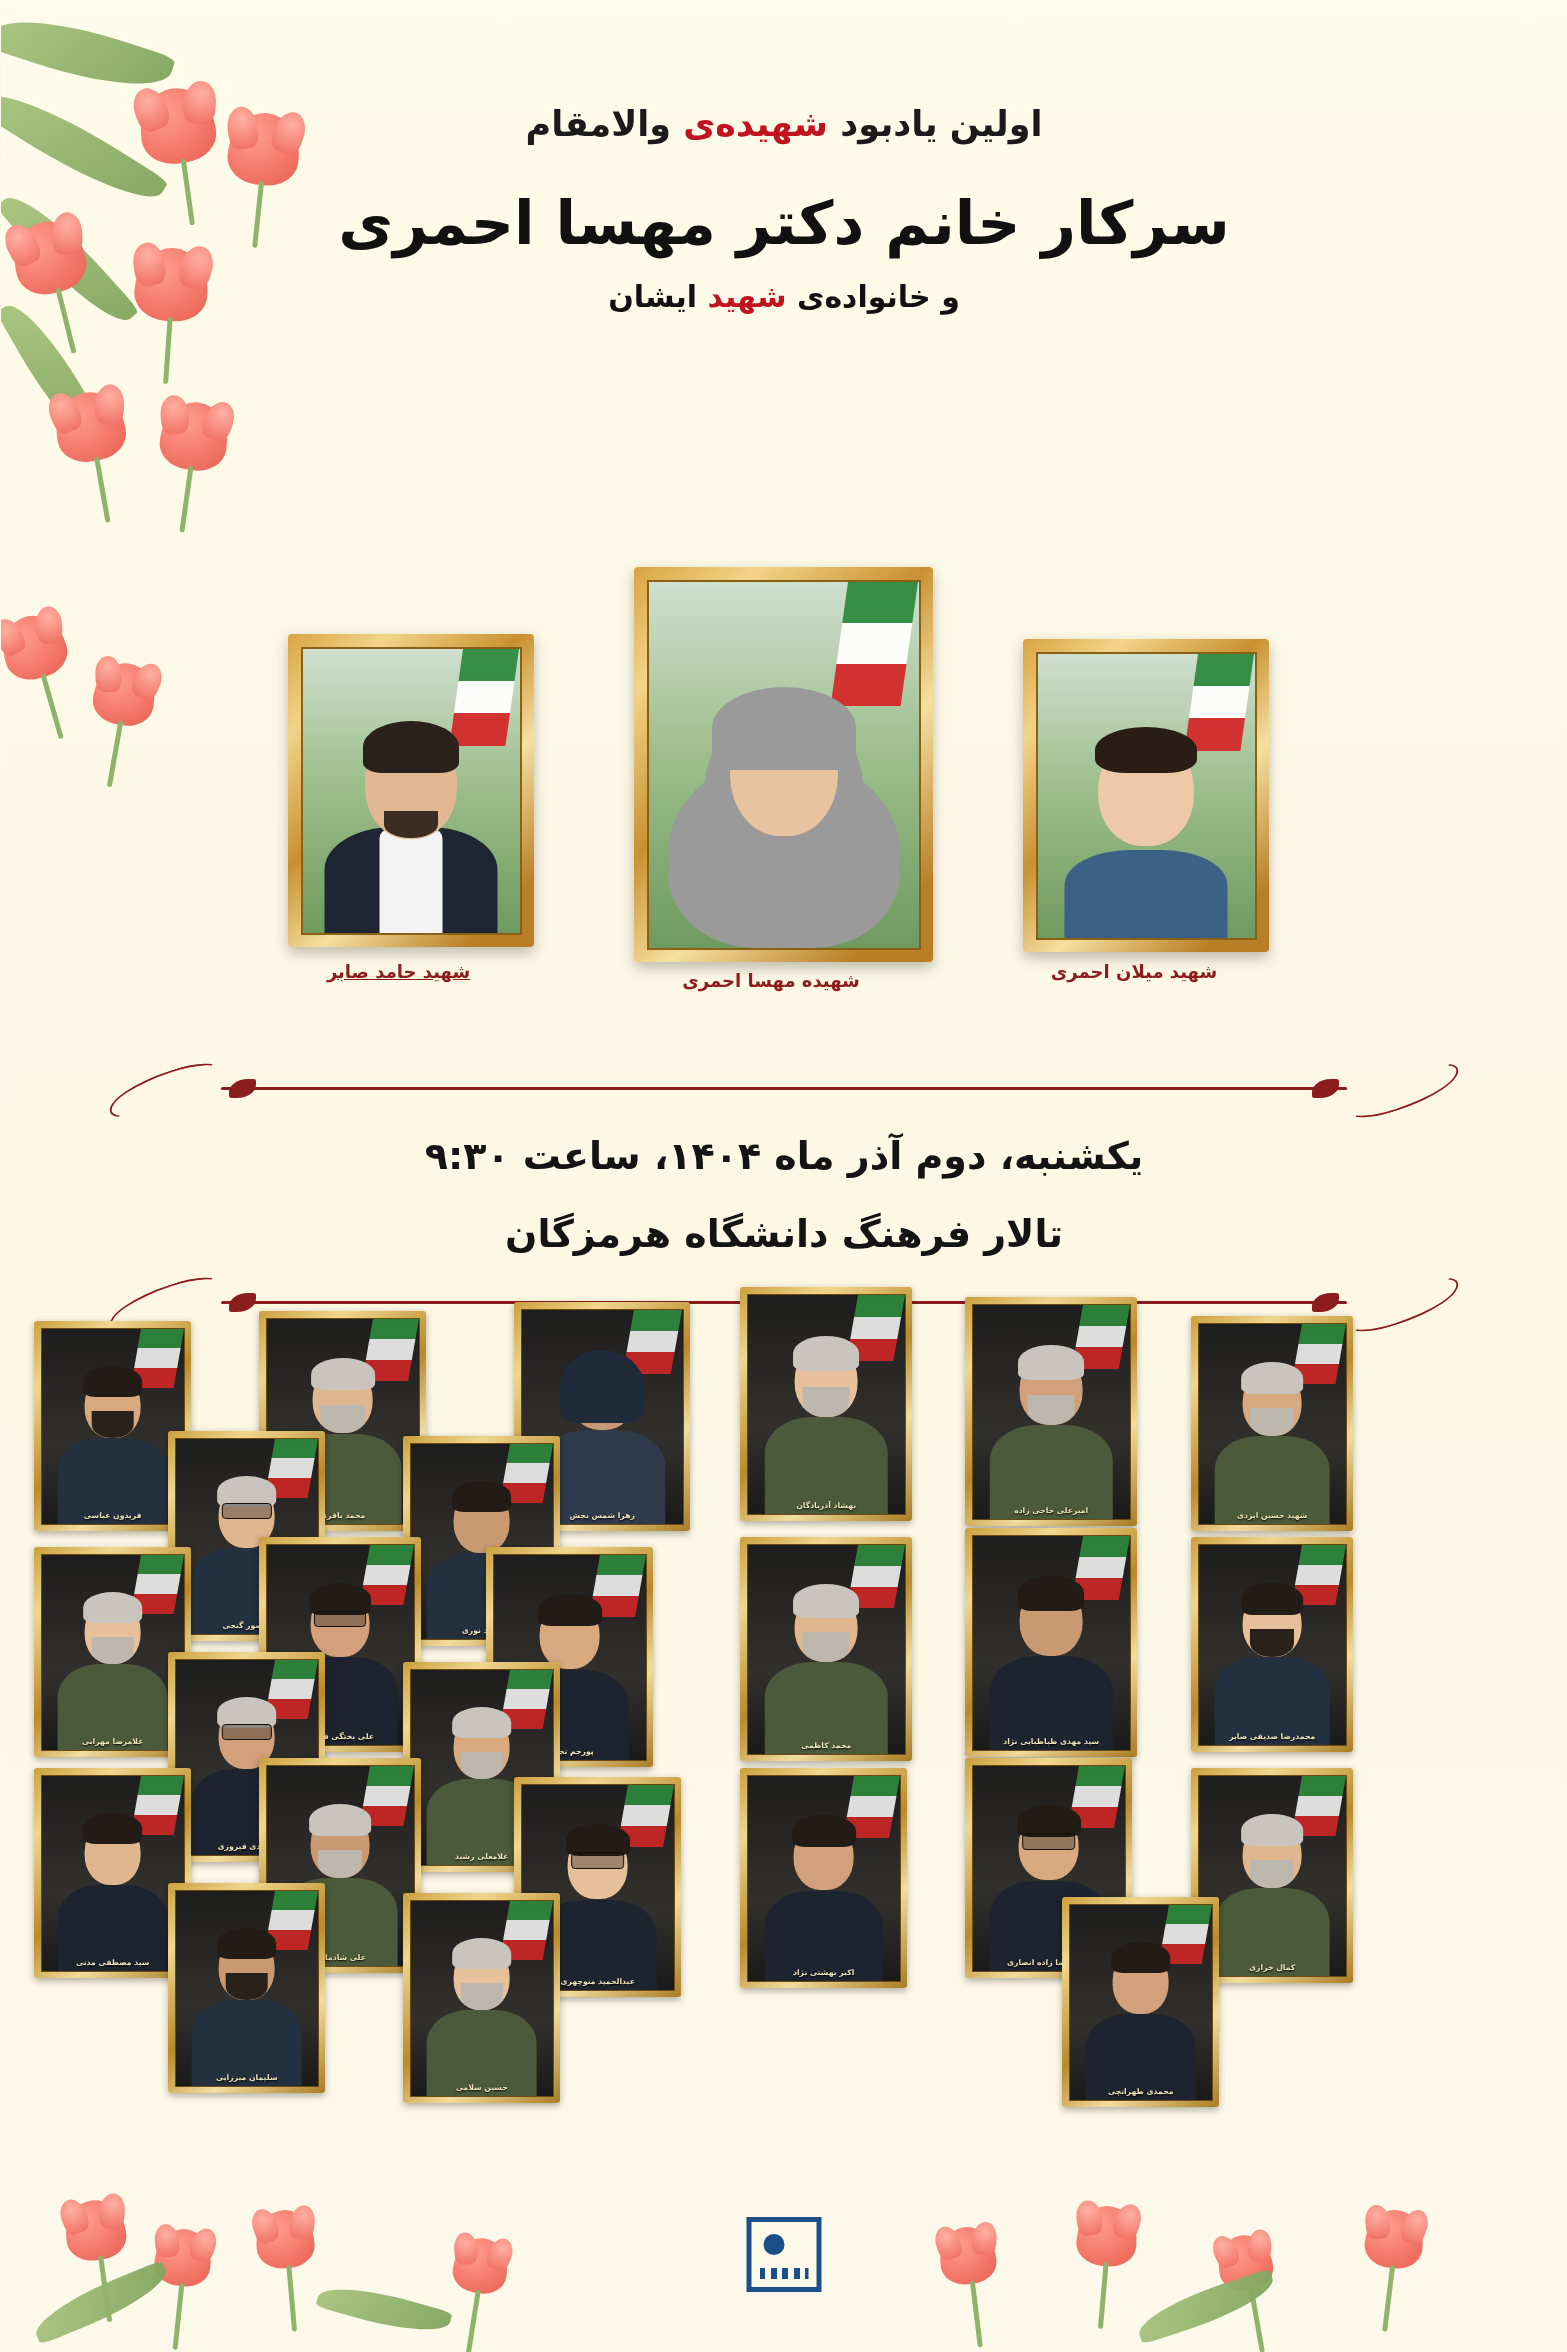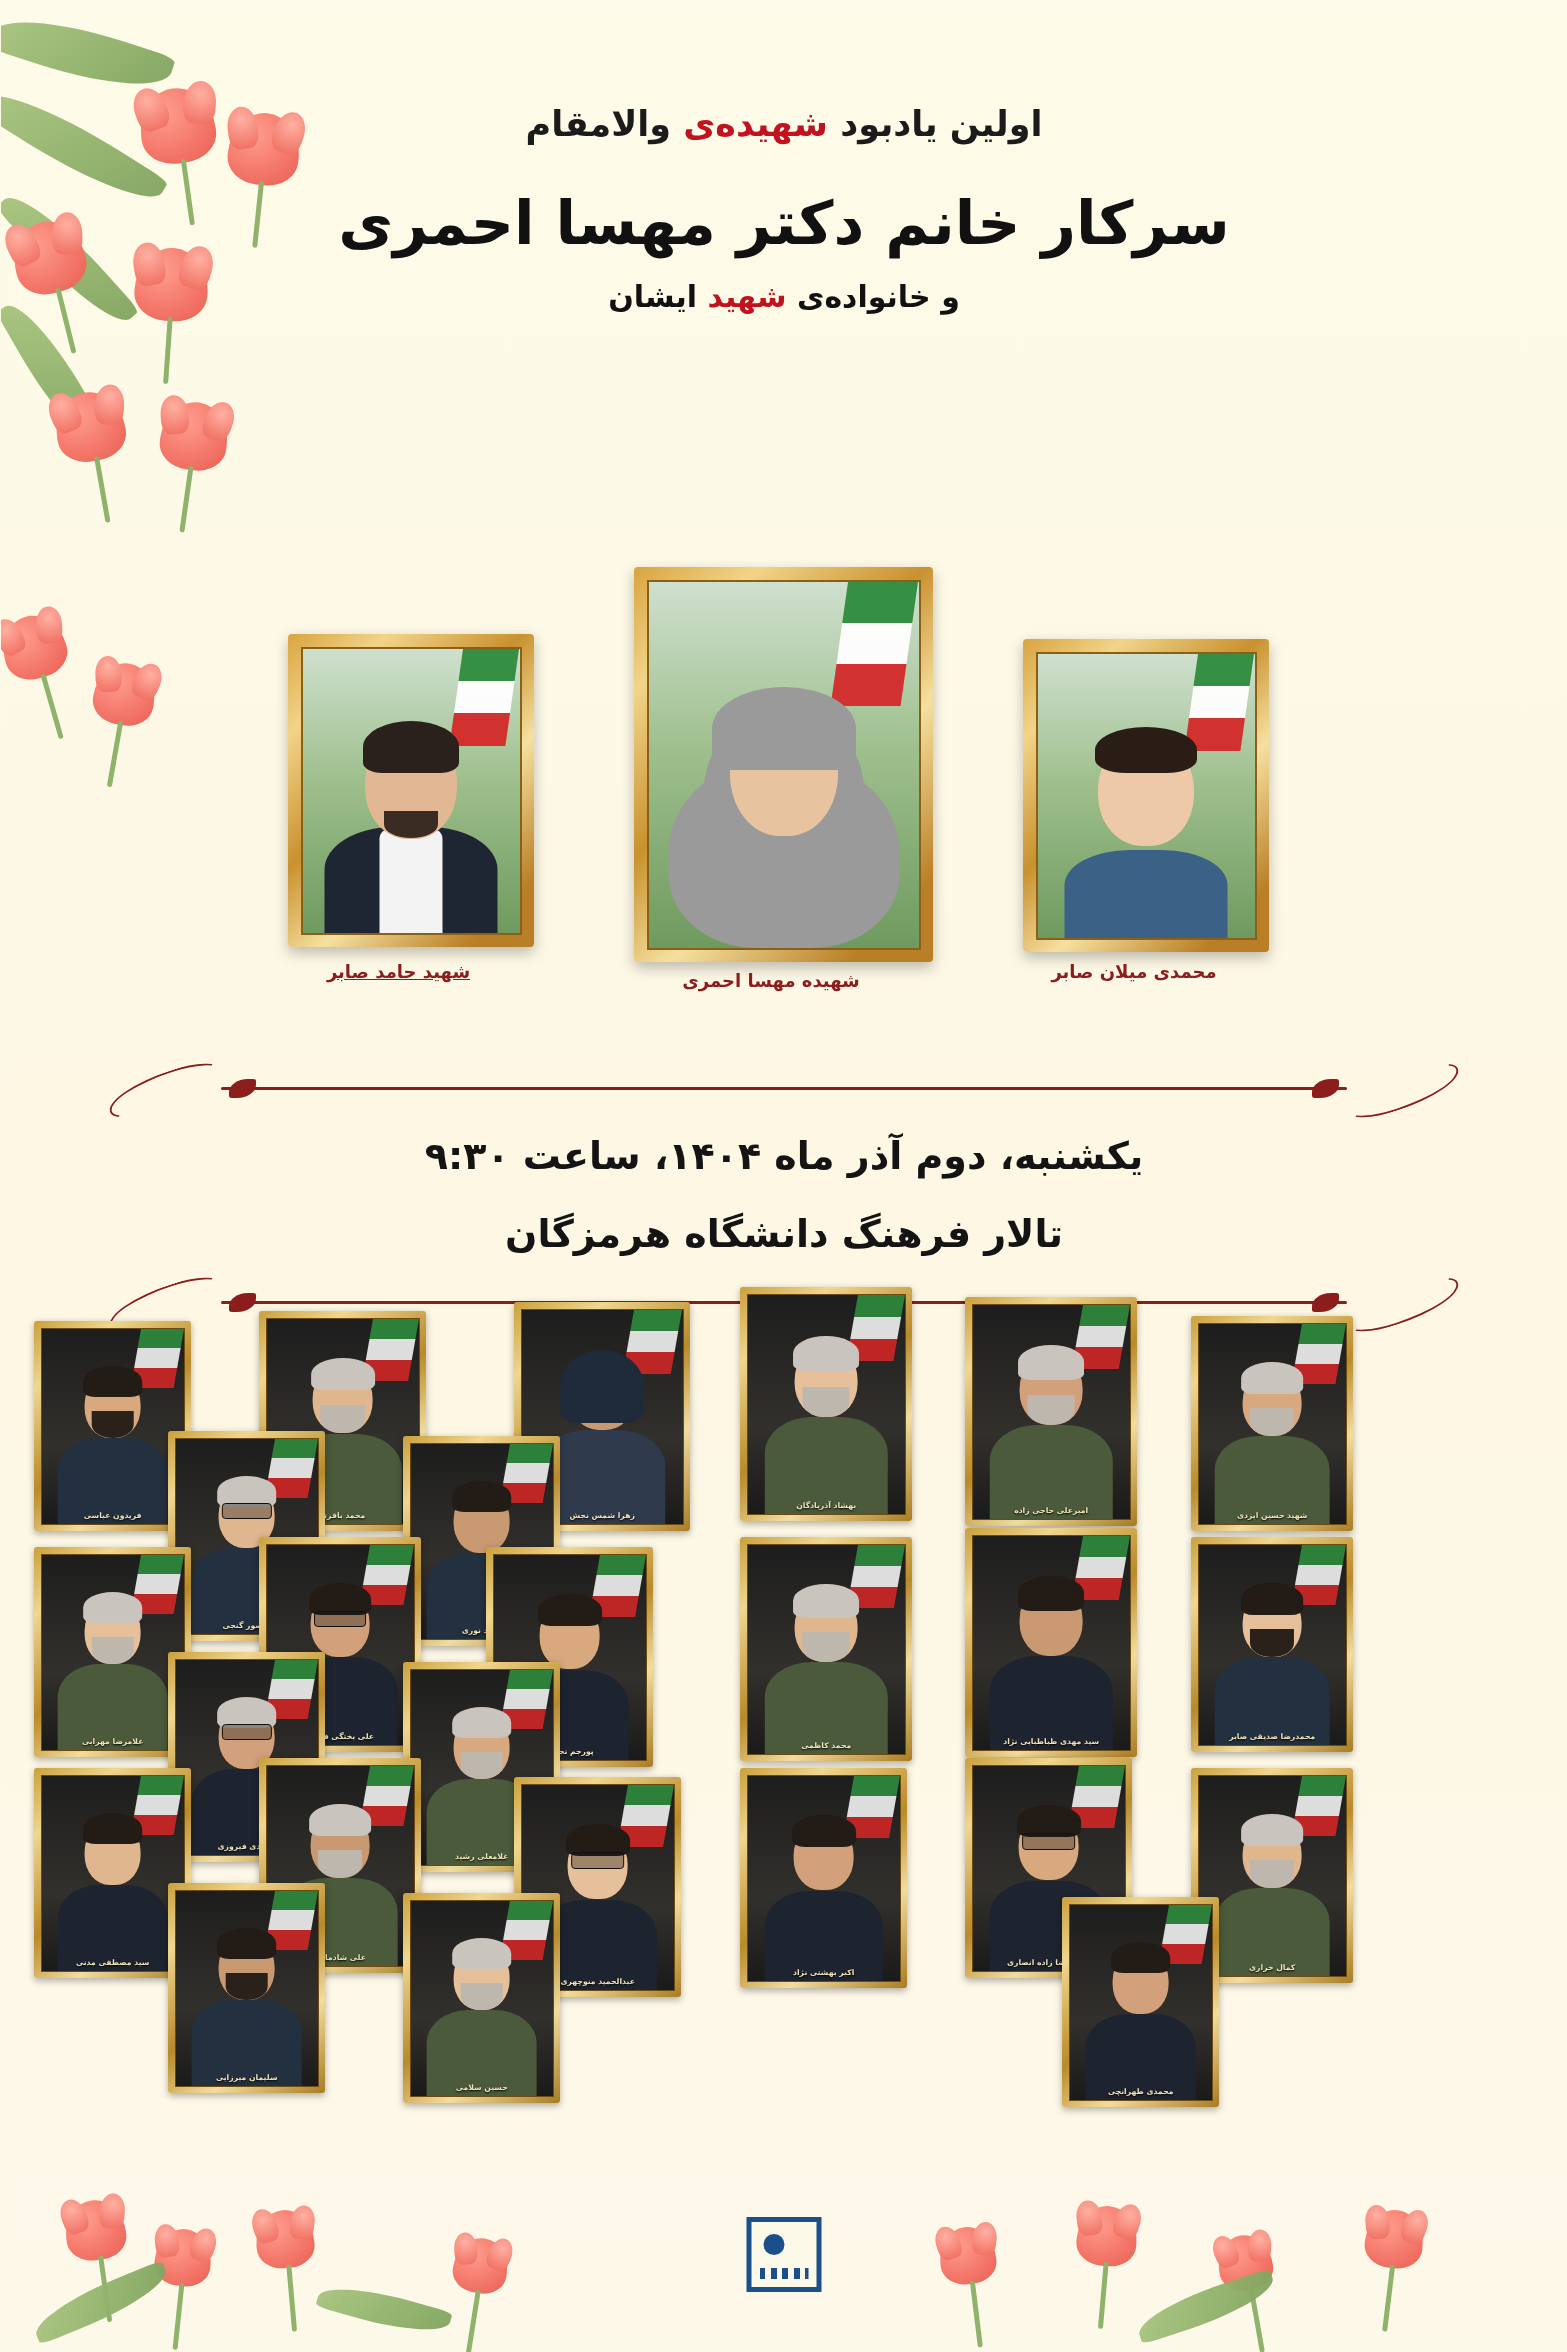--- a/index.html
+++ b/index.html
@@ -196,21 +196,21 @@
   <div class="frame" style="left:1023px;top:639px;width:221px;height:288px;">
     <div class="inner">
       <div class="flagstrip"></div>
       <div class="person">
         <div class="body" style="width:163px;height:88px;background:#3c6187;"></div>
         <div class="head" style="top:19px;width:96px;height:111px;background:#eec9a8;"></div>
         <div class="head" style="top:11.5px;width:102px;height:46px;background:#2a1d15;border-radius:50% 50% 30% 30%;"></div>
       </div>
     </div>
   </div>
-  <div class="caption" style="left:1014px;top:961px;width:240px;">محمدی میلان صابر</div>
+  <div class="caption" style="left:1014px;top:961px;width:240px;">شهید میلان احمری</div>
 
   <div class="divider" style="top:1071px;">
     <div class="bar"></div>
     <div class="swirl l"></div>
     <div class="swirl r"></div>
     <div class="leafo" style="left:123px;"></div>
     <div class="leafo" style="right:123px;"></div>
   </div>
 
   <div class="dateline" style="top:1134px;">یکشنبه، دوم آذر ماه ۱۴۰۴، ساعت ۹:۳۰</div>

